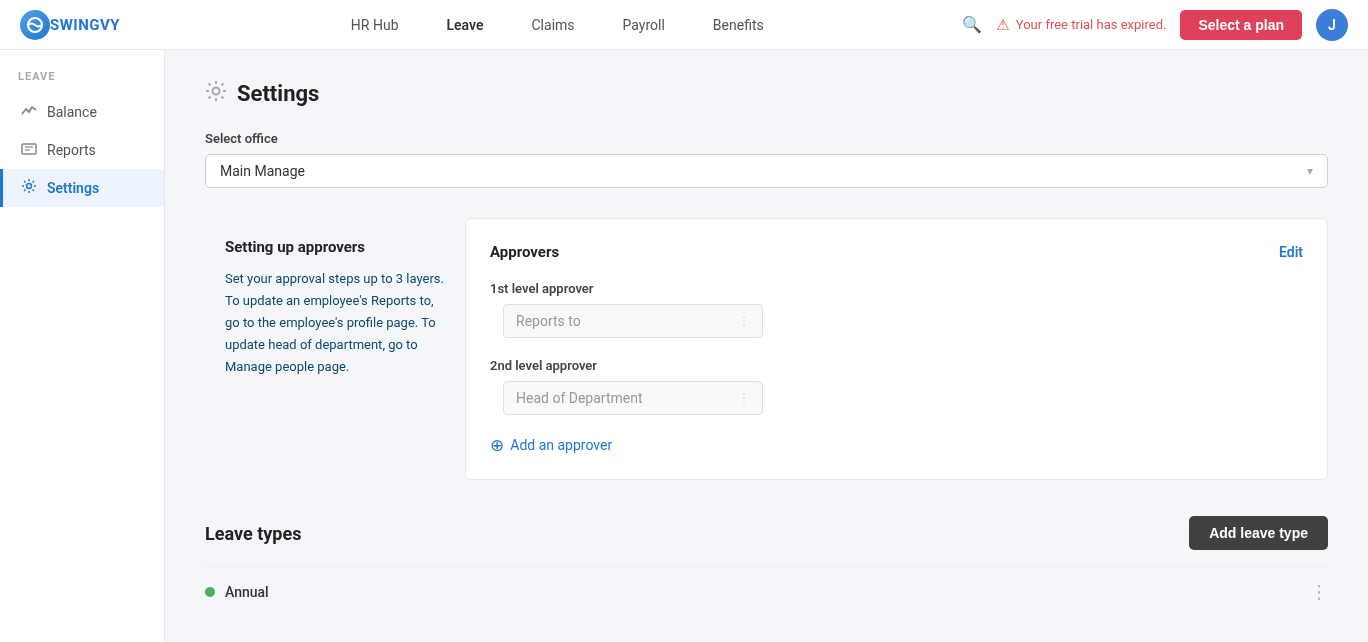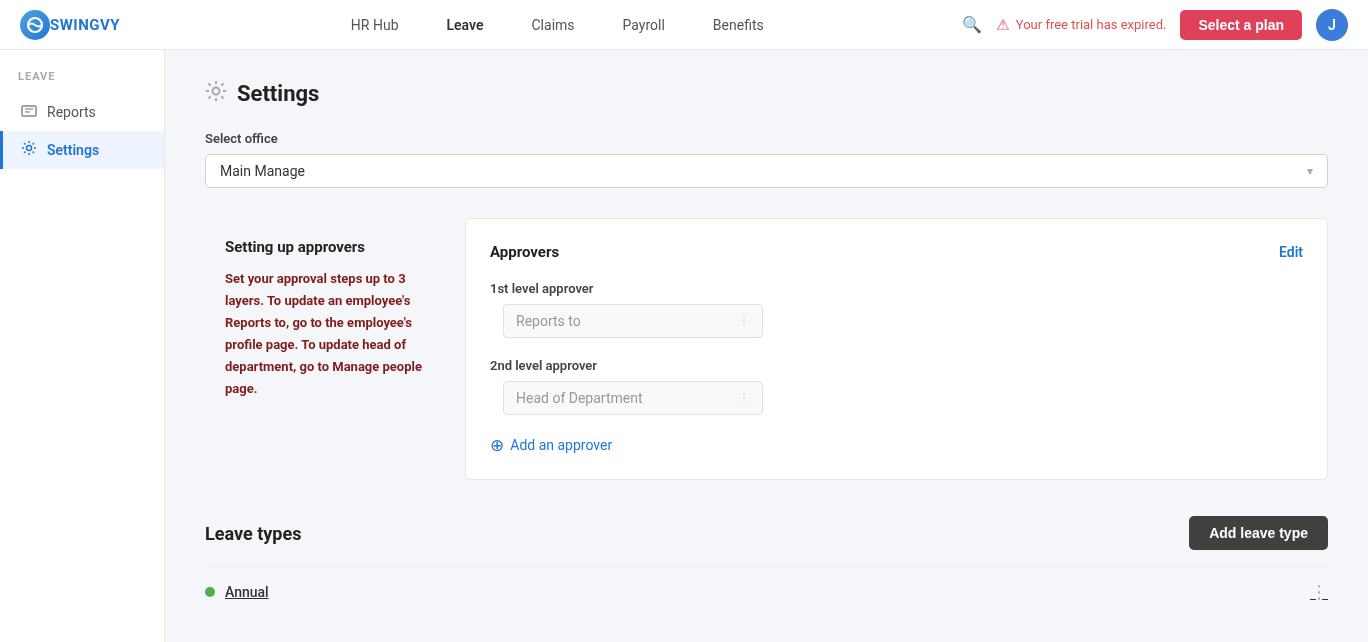--- a/index.html
+++ b/index.html
@@ -46,42 +46,42 @@
     .field-label { font-size: 13px; font-weight: 600; color: #444; margin-bottom: 8px; }
     .office-select { background: #fff; border: 1px solid #d0d0d0; border-radius: 5px; padding: 8px 14px; font-size: 14px; color: #333; min-width: 220px; cursor: pointer; display: flex; align-items: center; justify-content: space-between; }
     .office-select .chevron { color: #aaa; font-size: 12px; }
 
     
     .card-row { display: flex; gap: 0; margin-top: 30px; }
     .card-left { flex: 0 0 260px; padding: 20px; }
     .card-right { flex: 1; background: #fff; border: 1px solid #e8e8e8; border-radius: 6px; padding: 24px; }
 
     .setting-title { font-size: 15px; font-weight: 700; color: #222; margin-bottom: 12px; }
-    .setting-desc { font-size: 13px; color: #7f1d1d; line-height: 1.7; font-weight: bold; }
+    .setting-desc { font-size: 13px; color: #0c4a6e; line-height: 1.7; }
 
     
     .approvers-header { display: flex; align-items: center; justify-content: space-between; margin-bottom: 20px; }
     .approvers-title { font-size: 15px; font-weight: 700; color: #222; }
     .edit-link { color: #2176d2; font-size: 14px; font-weight: 600; cursor: pointer; text-decoration: none; }
 
     .approver-level { margin-bottom: 20px; }
     .approver-level-label { font-size: 13px; font-weight: 600; color: #444; margin-bottom: 8px; }
     .approver-dropdown { background: #f9f9f9; border: 1px solid #e0e0e0; border-radius: 4px; padding: 8px 12px; font-size: 14px; color: #999; display: flex; align-items: center; justify-content: space-between; min-width: 220px; max-width: 260px; margin-left: 13px; }
     .approver-dropdown .chevron { color: #ccc; font-size: 12px; }
 
     .add-approver { display: flex; align-items: center; gap: 6px; color: #2176d2; font-size: 14px; cursor: pointer; margin-top: 10px; }
     .add-approver .plus-circle { font-size: 17px; }
 
     
     .leave-types-section { margin-top: 10px; }
     .leave-types-header { display: flex; align-items: center; justify-content: space-between; margin-bottom: 16px; }
     .leave-types-title { font-size: 18px; font-weight: 700; color: #222; }
     .add-leave-btn { background: #404040; color: #fff; border: none; border-radius: 5px; padding: 9px 20px; font-size: 14px; font-weight: 600; cursor: pointer; }
 
-    .leave-type-row { display: flex; align-items: center; justify-content: space-between; padding: 14px 0; border-top: 1px solid #f0f0f0; text-decoration: underline; }
+    .leave-type-row { display: flex; align-items: center; justify-content: space-between; padding: 14px 0; border-top: 1px solid #f0f0f0; }
     .leave-type-info { display: flex; align-items: center; gap: 10px; }
     .leave-dot { width: 10px; height: 10px; border-radius: 50%; background: #4caf50; }
     .leave-name { font-size: 14px; color: #333; font-weight: 500; }
     .leave-menu { color: #aaa; font-size: 18px; cursor: pointer; }
   </style>
 </head>
 <body>
 
 <nav class="topnav">
   <div class="logo">
@@ -113,20 +113,28 @@
   </div>
 </nav>
 
 <div class="layout">
 
   <aside class="sidebar">
     <div class="sidebar-section-label">LEAVE</div>
     <div class="sidebar-item">
       <span class="si-icon">
         <svg width="16" height="16" viewBox="0 0 16 16" fill="none">
+            <polyline points="1,12 5,7 8,10 11,5 15,8" stroke="#888" stroke-width="1.8" fill="none"></polyline>
+          </svg>
+      </span>
+      <span>Balance</span>
+    </div>
+    <div class="sidebar-item">
+      <span class="si-icon">
+        <svg width="16" height="16" viewBox="0 0 16 16" fill="none">
             <rect x="1" y="4" width="14" height="10" rx="1" stroke="#888" stroke-width="1.5" fill="none"></rect>
             <line x1="4" y1="7" x2="12" y2="7" stroke="#888" stroke-width="1.2"></line>
             <line x1="4" y1="10" x2="9" y2="10" stroke="#888" stroke-width="1.2"></line>
           </svg>
       </span>
       <span>Reports</span>
     </div>
     <div class="sidebar-item active">
       <span class="si-icon">
         <svg width="16" height="16" viewBox="0 0 16 16" fill="none">

